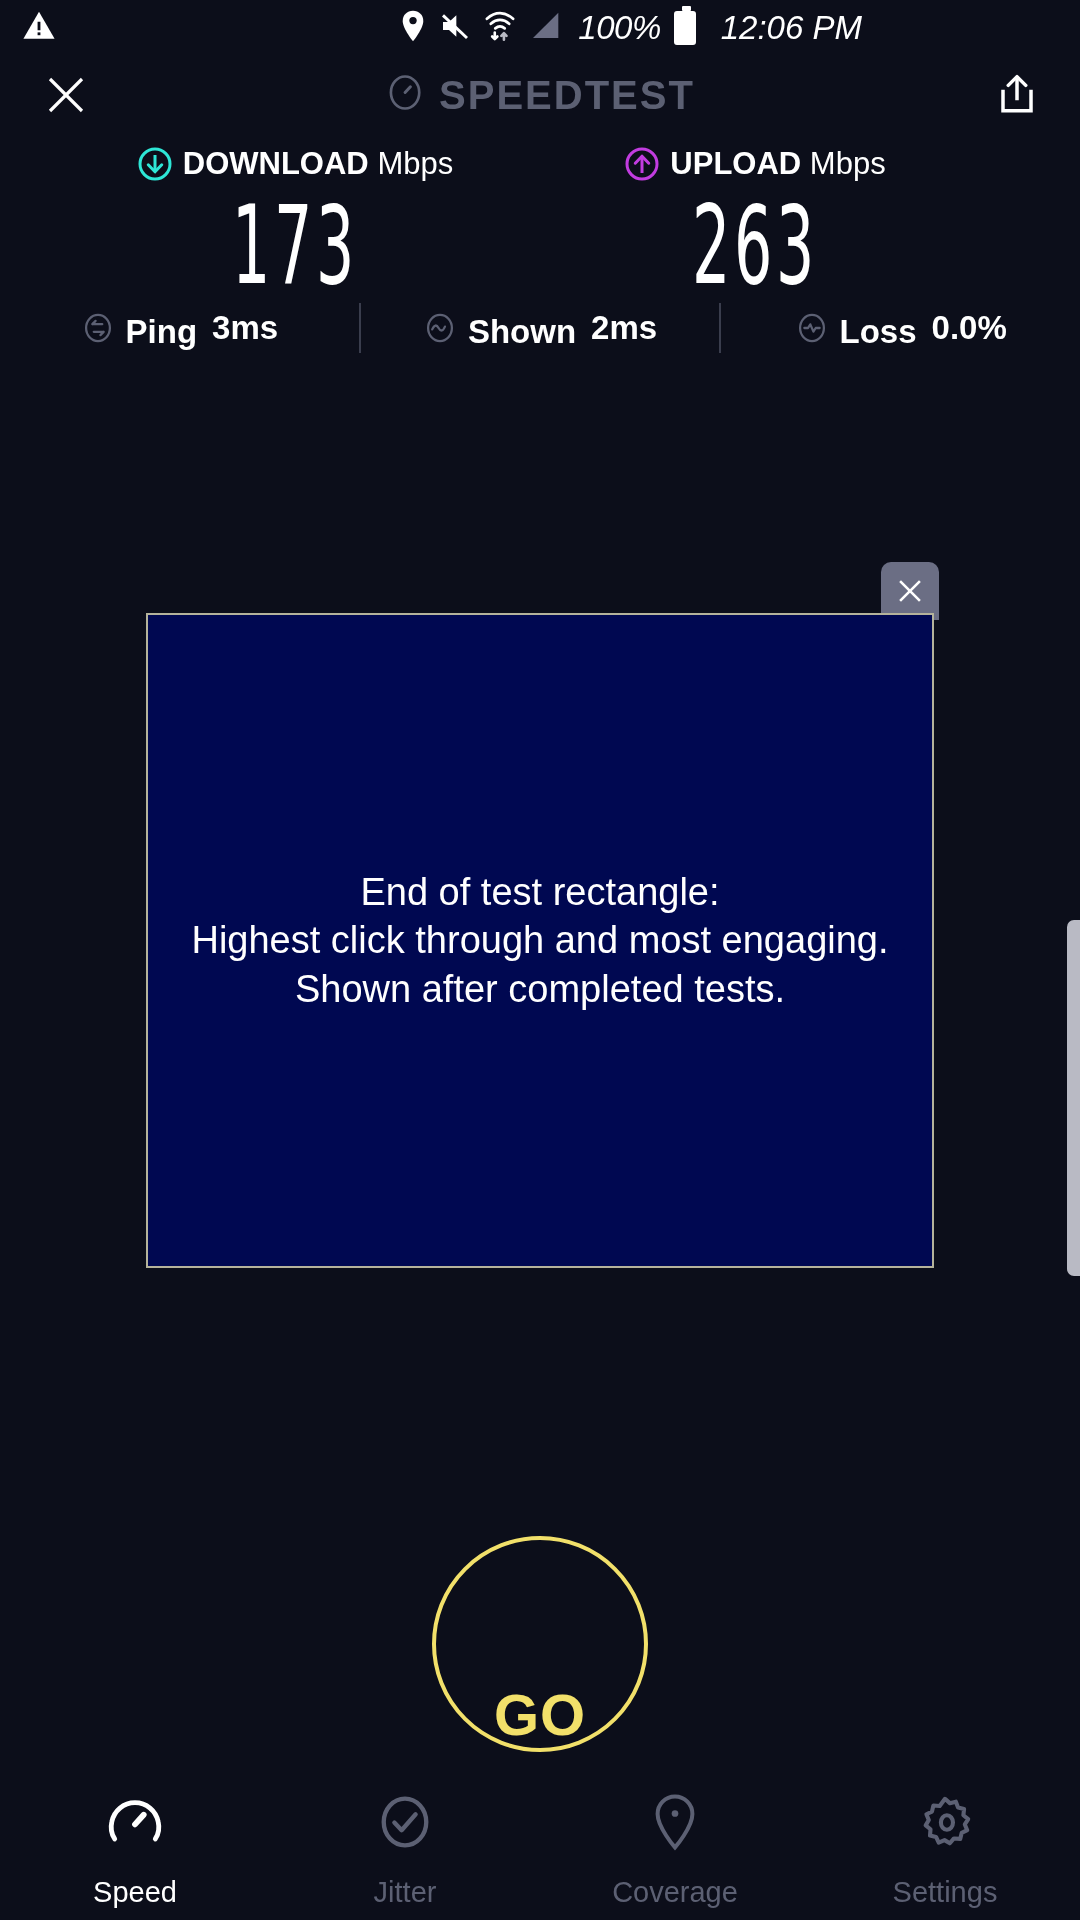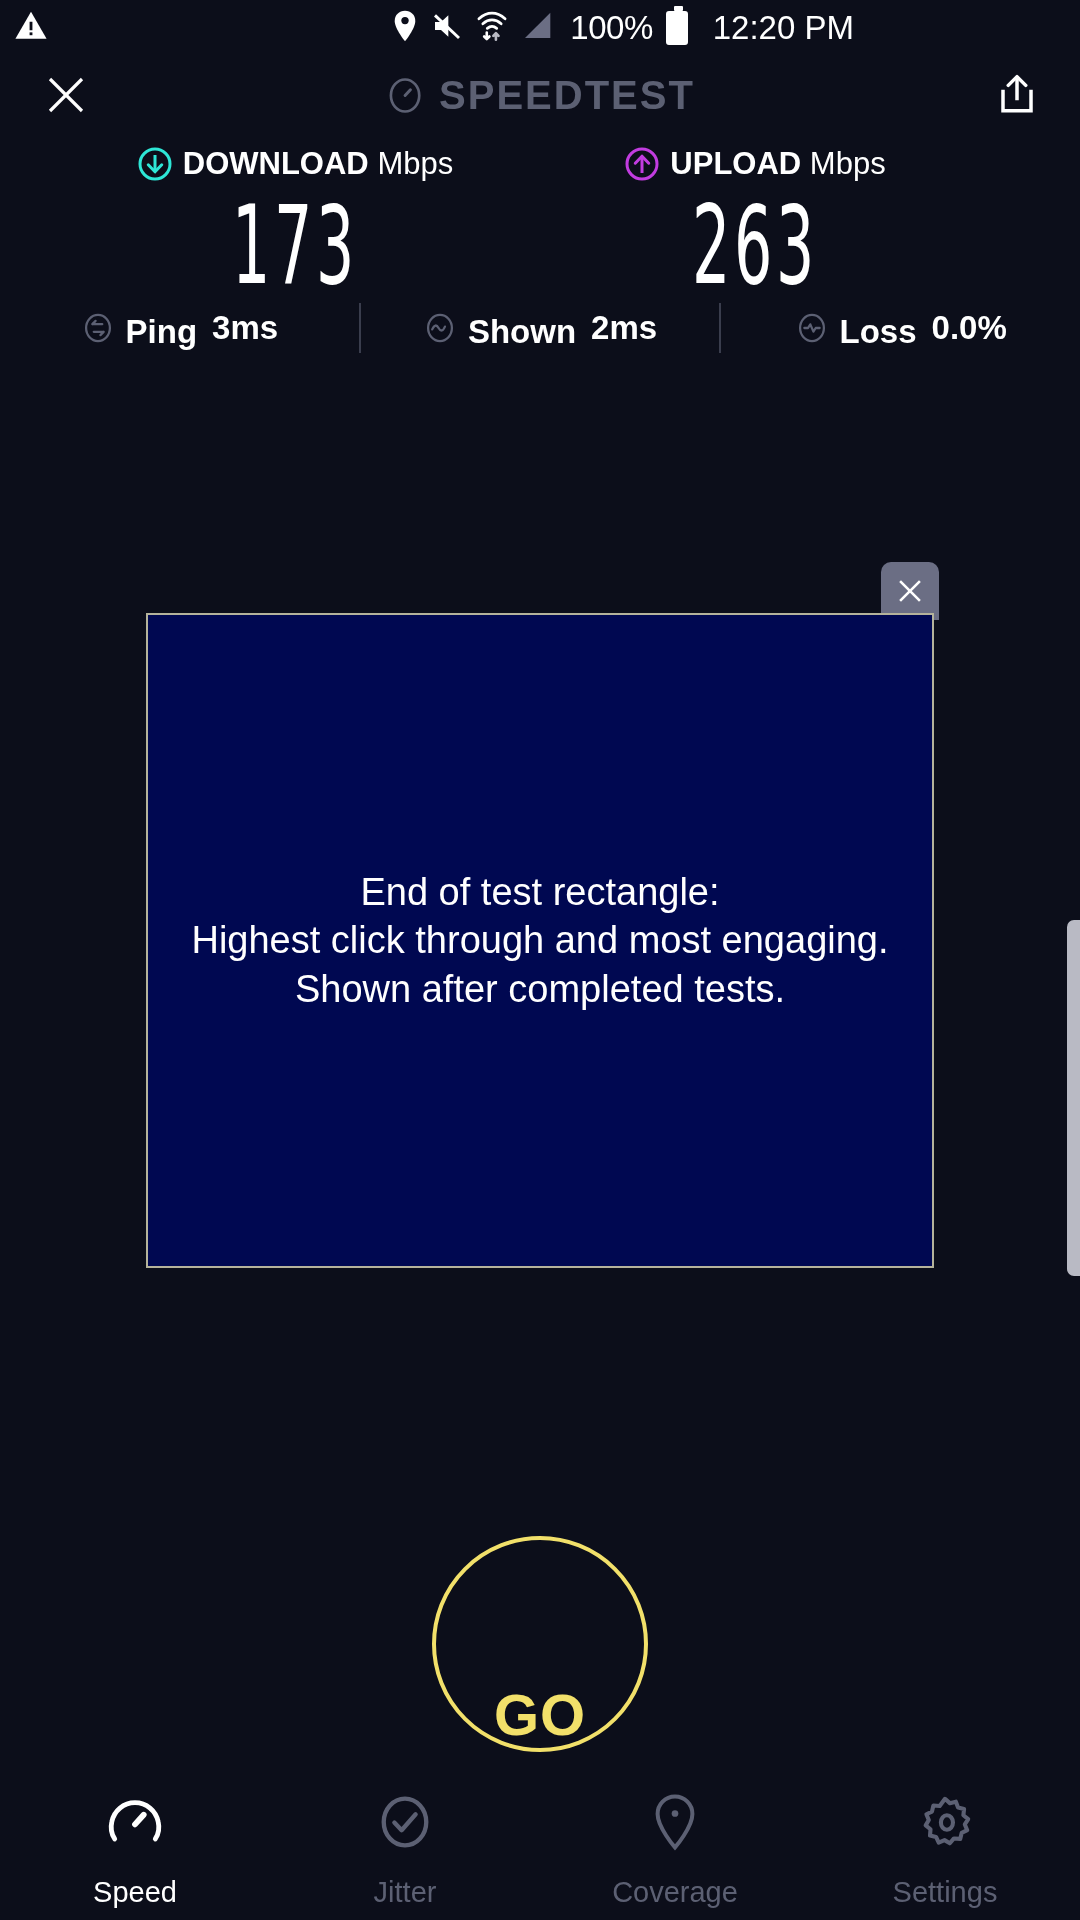--- a/index.html
+++ b/index.html
@@ -10,25 +10,26 @@
     overflow:hidden;
   }
   #app {
     position:relative;
     width:1080px; height:1920px;
     background:#0c0e1a;
   }
 
   
   .statusbar {
-    position:absolute; top:0; left:0;
+    position:absolute; top:0; left:8px;
     width:872px; height:55px;
     display:flex; align-items:center;
     padding:0 18px 0 14px;
     color:#ffffff;
+    font-style:italic;
   }
   .sb-left { display:flex; align-items:center; }
   .sb-spacer { flex:1; }
   .sb-right { display:flex; align-items:center; gap:13px; }
   .sb-battery-text {
     font-size:33px; letter-spacing:-0.5px;
     font-family:"Liberation Sans", sans-serif;
     color:#ffffff; margin-left:4px;
   }
   .sb-time {
@@ -55,21 +56,21 @@
   .hdr-close {
     position:absolute; left:38px; top:50%;
     transform:translateY(-50%);
     width:56px; height:56px;
     display:flex; align-items:center; justify-content:center;
     cursor:pointer;
   }
   .hdr-title {
     position:absolute; left:50%; top:50%;
     transform:translate(-50%,-50%);
-    display:flex; align-items:center; gap:14px;
+    display:flex; align-items:flex-start; gap:14px;
   }
   .hdr-title-text {
     color:#5c6073;
     font-size:40px;
     font-weight:700;
     letter-spacing:2px;
   }
   .hdr-share {
     position:absolute; right:38px; top:50%;
     transform:translateY(-50%);
@@ -238,21 +239,21 @@
           <path d="M15 23.5 L15 18.5 M15 18.5 L13 20.5 M15 18.5 L17 20.5" stroke="#b9bac4" stroke-width="2" fill="none" stroke-linecap="round"></path>
         </svg>
       </span>
       <span>
         <svg width="32" height="32" viewBox="0 0 24 24">
           <path d="M22 2 L22 21 L3 21 Z" fill="#6b6e84"></path>
         </svg>
       </span>
       <span class="sb-battery-text">100%</span>
       <span class="battery-glyph"></span>
-      <span class="sb-time">12:20 PM</span>
+      <span class="sb-time">12:06 PM</span>
     </div>
   </div>
 
   <div class="header">
     <div class="hdr-close">
       <svg width="48" height="48" viewBox="0 0 24 24">
         <line x1="4" y1="4" x2="20" y2="20" stroke="#ffffff" stroke-width="1.6"></line>
         <line x1="20" y1="4" x2="4" y2="20" stroke="#ffffff" stroke-width="1.6"></line>
       </svg>
     </div>

